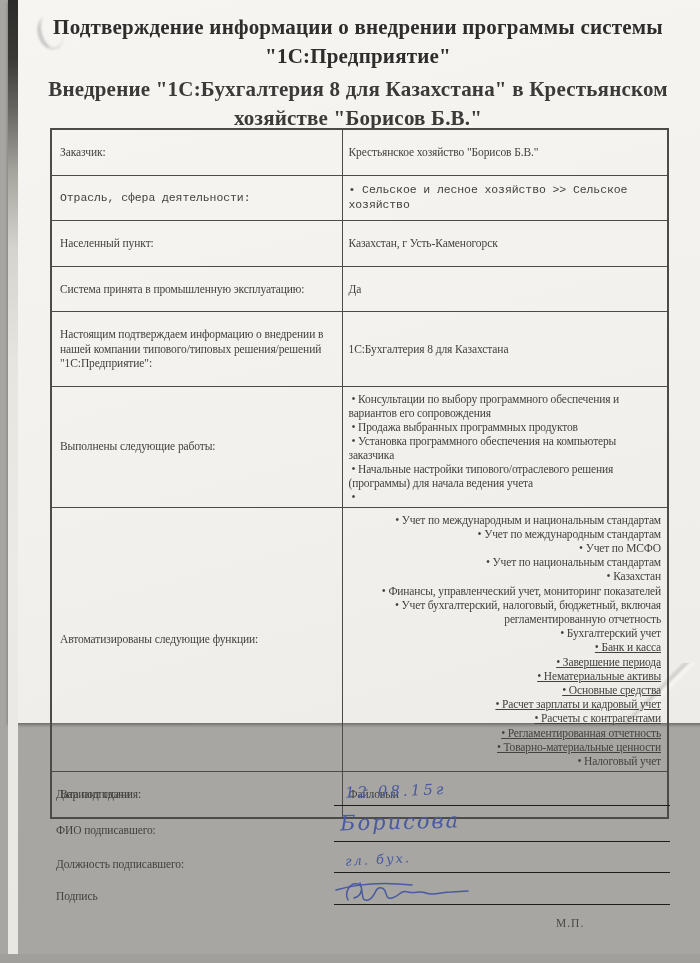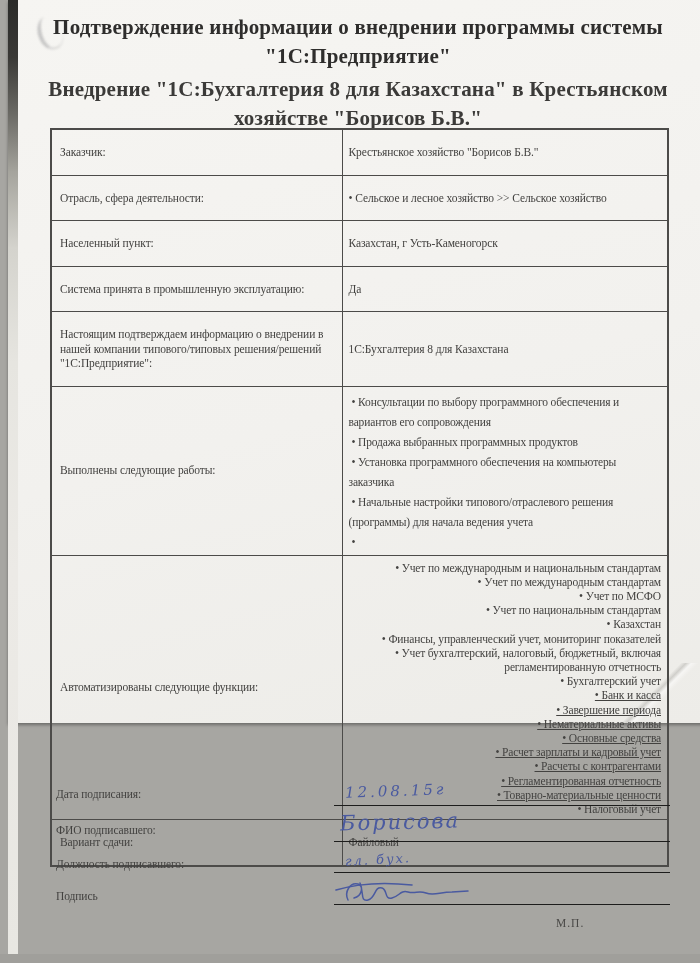--- a/index.html
+++ b/index.html
@@ -64,21 +64,21 @@
     table-layout: fixed;
     font-size: 11.5px;
     color: #434240;
     letter-spacing: -0.1px;
   }
   table.info-table, table.info-table td { border: 1.6px solid #4c4b49; }
   table.info-table { border-width: 2px; }
   td.c-label { width: 291px; vertical-align: middle; padding: 15px 8px; line-height: 14.5px; margin-top: 40px; }
   td.c-value { width: 326px; vertical-align: middle; padding: 3px 6px; line-height: 14.5px; }
   td.vtop { vertical-align: top; padding-top: 5px; }
-  .li-line { text-indent: 3px; line-height: 20px; letter-spacing: -0.15px; }
+  .li-line { text-indent: 3px; line-height: 14px; letter-spacing: -0.15px; }
   .fn .li-line { line-height: 14.2px; text-align: right; }
   .lv1 { text-indent: 3px; }
   .lv2 { text-indent: 15px; }
   .lv3 { text-indent: 28px; }
   .lv4 { text-indent: 40px; }
   .lv5 { text-indent: 50px; text-decoration: underline; }
 
   
   .sig-label {
     position: absolute; left: 48px;
@@ -123,21 +123,21 @@
     <span class="title-line l3">Внедрение "1С:Бухгалтерия 8 для Казахстана" в  Крестьянском</span>
     <span class="title-line l4">хозяйстве "Борисов Б.В."</span>
   </div>
 
   <table class="info-table">
     <tbody>
         <tr style="height:29px;">
       <td class="c-label">Заказчик:</td>
       <td class="c-value">Крестьянское хозяйство "Борисов Б.В."</td>
     </tr>
-    <tr style="height:36px;">
+    <tr style="height:36px;font-family:Liberation Mono, monospace;">
       <td class="c-label">Отрасль, сфера деятельности:</td>
       <td class="c-value">• Сельское и лесное хозяйство &gt;&gt; Сельское хозяйство</td>
     </tr>
     <tr style="height:28px;">
       <td class="c-label">Населенный пункт:</td>
       <td class="c-value">Казахстан, г Усть-Каменогорск</td>
     </tr>
     <tr style="height:29px;">
       <td class="c-label">Система принята в промышленную эксплуатацию:</td>
       <td class="c-value">Да</td>

